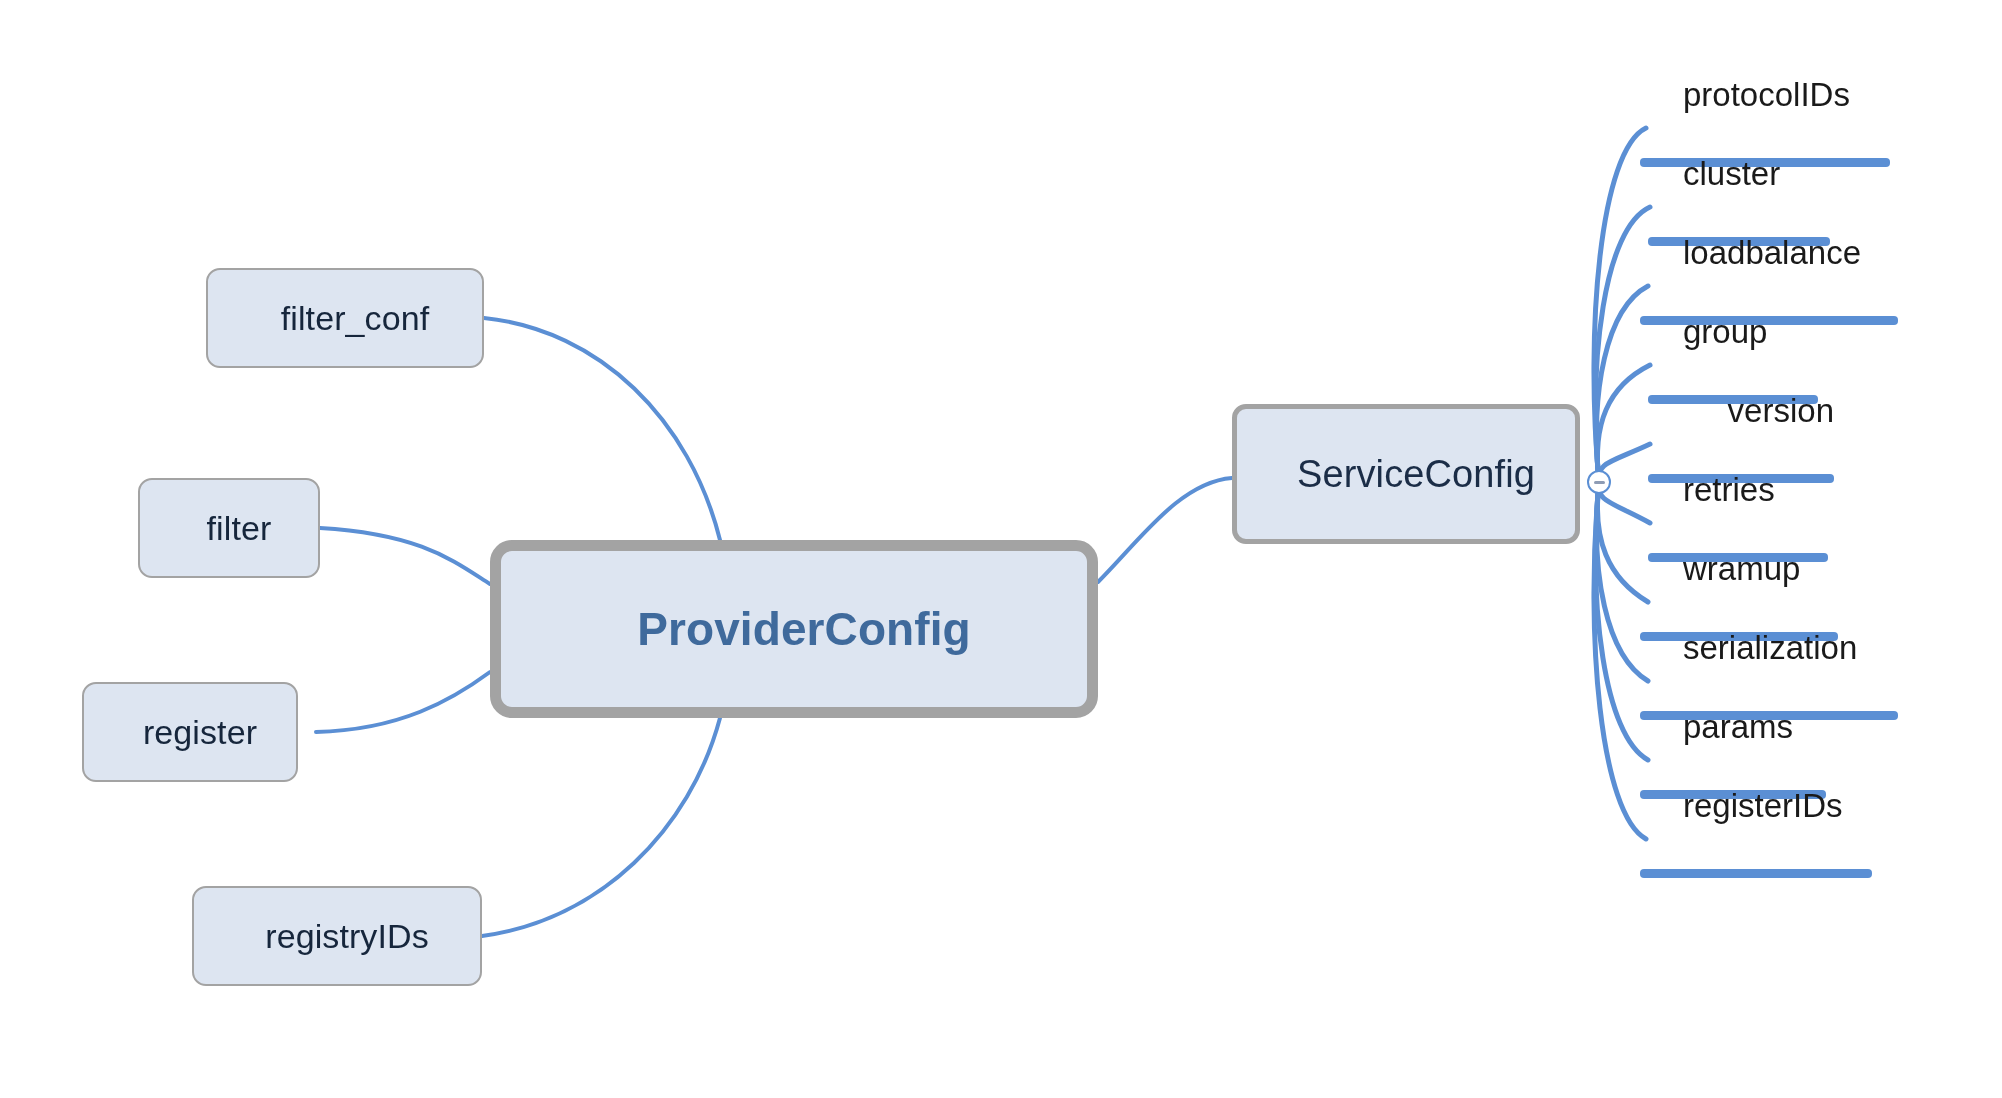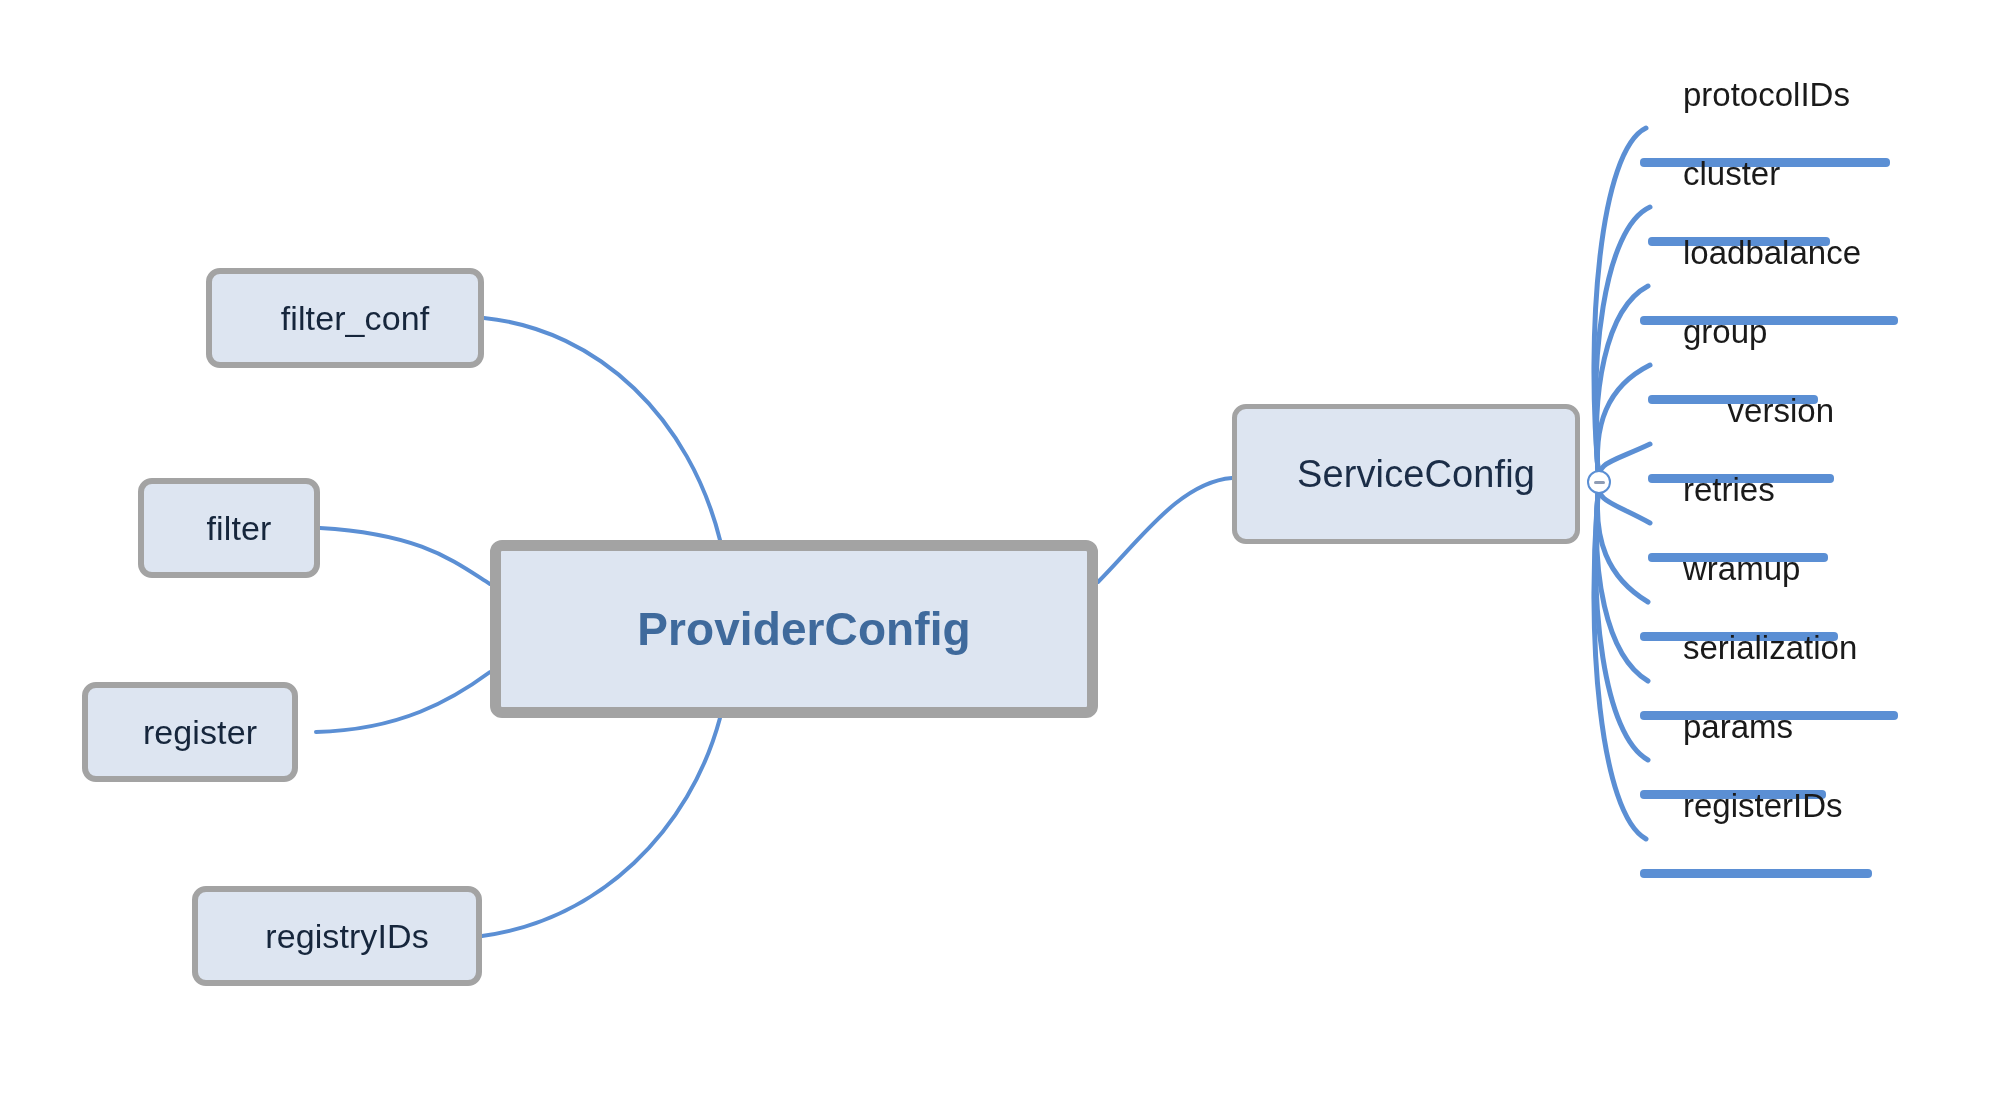--- a/index.html
+++ b/index.html
@@ -30,34 +30,34 @@
   }
 
   
   .node {
     position: absolute;
     box-sizing: border-box;
     display: flex;
     align-items: center;
     justify-content: center;
     background: #dde5f1;
-    border: 6px solid #a3a3a3;
+    border: 2px solid #a3a3a3;
     border-radius: 14px;
     color: #16263c;
     font-size: 34px;
     font-weight: 400;
     letter-spacing: .1px;
     white-space: nowrap;
     padding-left: 20px;
   }
 
   
   .node.root {
     border-width: 11px;
-    border-radius: 12px;
+    border-radius: 22px;
     font-size: 46px;
     font-weight: 700;
     color: #3f6a9c;
   }
 
   
   .node.branch {
     border-width: 5px;
     border-radius: 14px;
     font-size: 38px;

